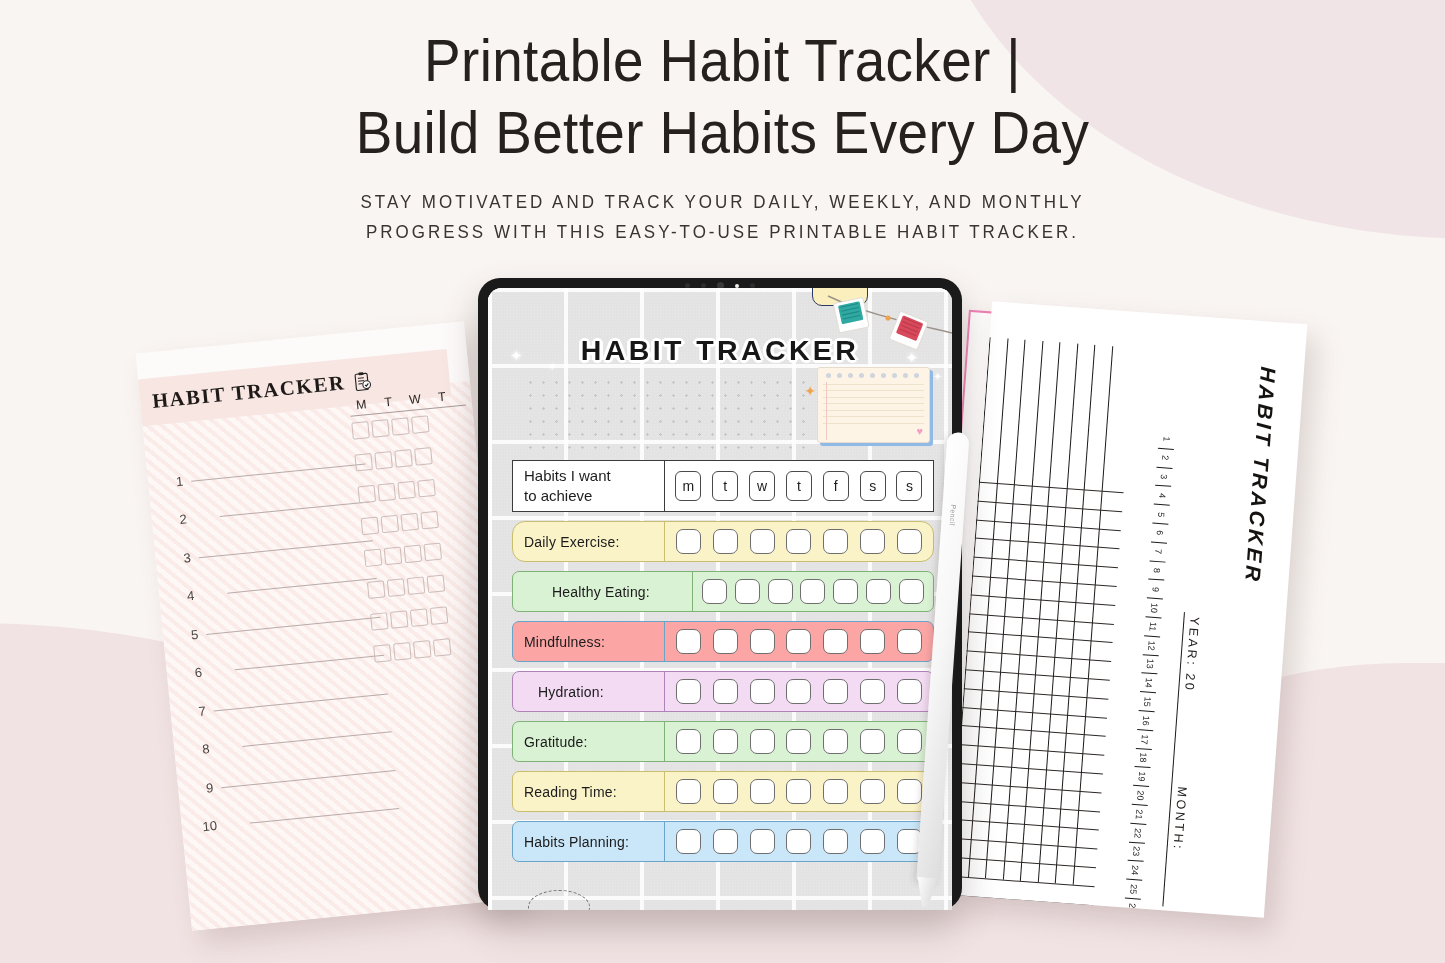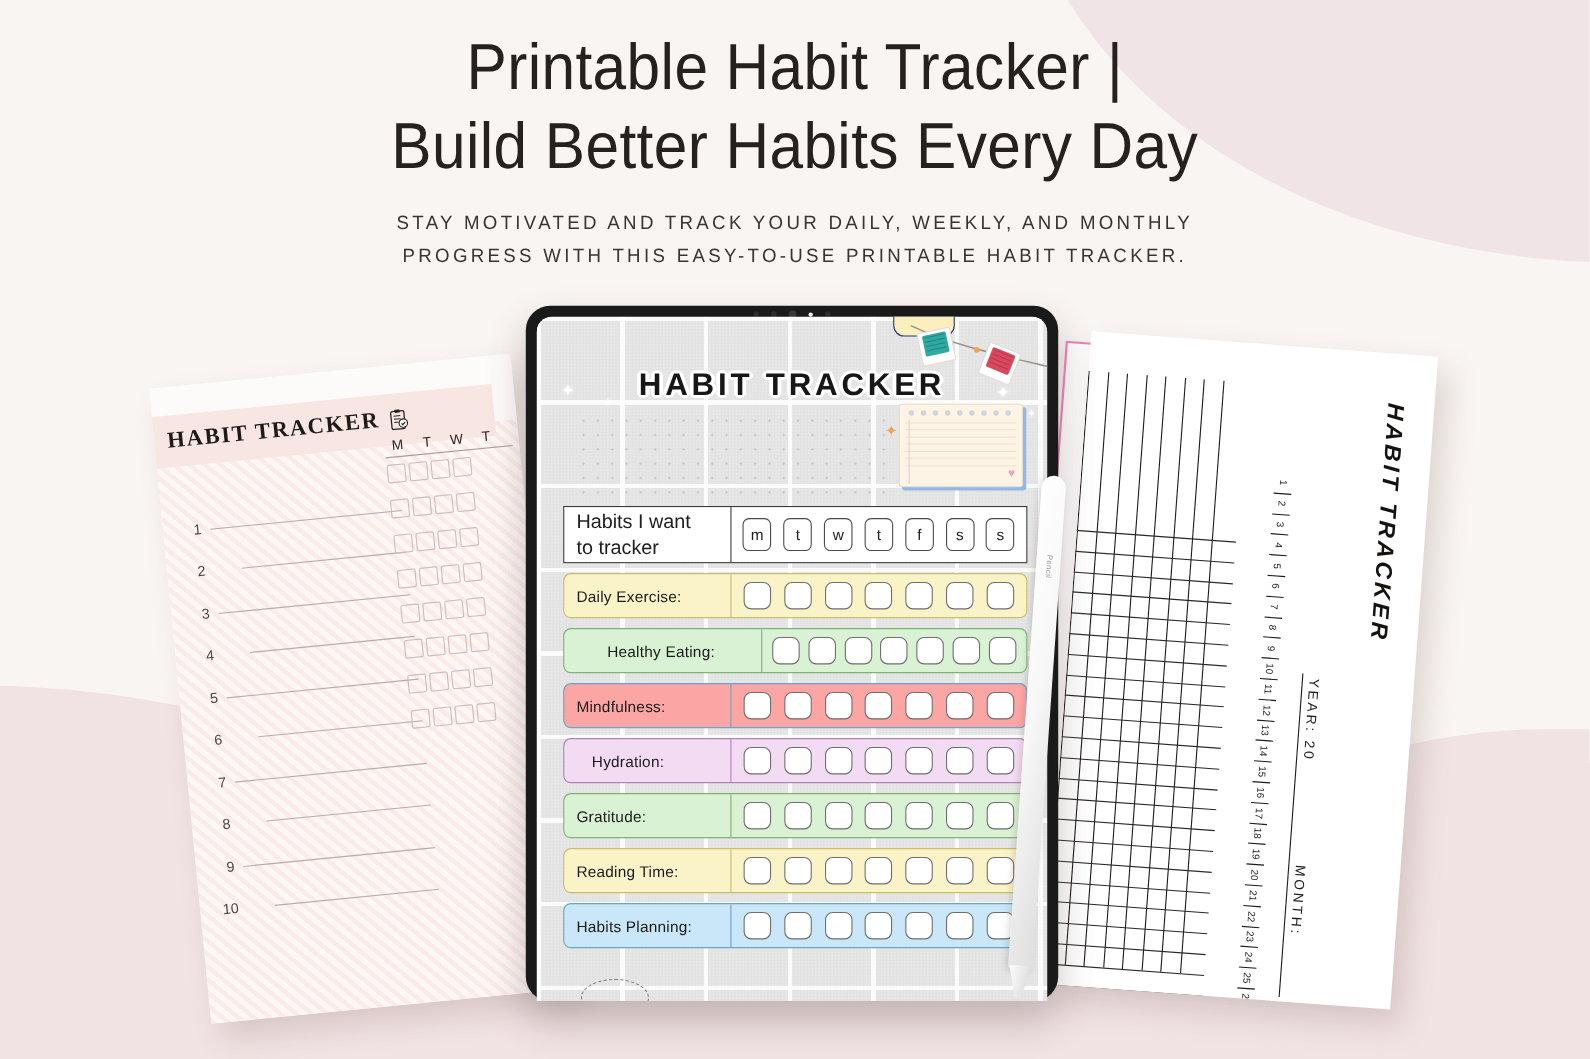--- a/index.html
+++ b/index.html
@@ -220,21 +220,21 @@
 
   
   .tbl { position:absolute; left:24px; right:18px; top:172px; z-index:3; }
   .tbl-head {
     display:flex; align-items:stretch;
     background:#fff; border:1.3px solid #3b3b3b;
     height:52px;
   }
   .tbl-head .lbl {
     flex:0 0 152px; display:flex; flex-direction:column; justify-content:center;
-    padding-left:11px; font-size:18px; color:#1d1d1d; line-height:1.34;
+    padding-left:11px; font-size:15px; color:#1d1d1d; line-height:1.34;
     border-right:1.3px solid #3b3b3b;
   }
   .tbl-head .days { flex:1; display:flex; align-items:center; justify-content:space-around; padding:0 5px; }
   .day-chip {
     width:26px; height:30px; border:1.2px solid #4a4a4a; border-radius:6px;
     display:flex; align-items:center; justify-content:center;
     font-size:14px; color:#1d1d1d; background:#fff;
   }
   .habit-row {
     display:flex; align-items:stretch; height:41px; margin-top:9px;
@@ -554,34 +554,34 @@
             <div></div>
         </div>
         <div class="heart">♥</div>
       </div>
       <div class="sparkle" style="right:136px; top:96px; color:#efa44f; font-size:14px; text-shadow:none; z-index:4;">✦</div>
 
       <div class="tbl">
         <div class="tbl-head">
           <div class="lbl">
             <span>Habits I want</span>
-            <span>to tracker</span>
+            <span>to achieve</span>
           </div>
           <div class="days">
               <div class="day-chip">m</div>
               <div class="day-chip">t</div>
               <div class="day-chip">w</div>
               <div class="day-chip">t</div>
               <div class="day-chip">f</div>
               <div class="day-chip">s</div>
               <div class="day-chip">s</div>
             </div>
         </div>
         <div id="habit-rows">
-            <div class="habit-row" style="background: rgb(251, 243, 200); border-color: rgb(201, 189, 110);">
+            <div class="habit-row" style="background: rgb(251, 243, 200); border-color: rgb(201, 189, 110); border-radius: 13px;">
               <div class="name" style="border-right-color: rgb(201, 189, 110);">Daily Exercise:</div>
               <div class="boxes">
                 <div class="bx"></div>
                 <div class="bx"></div>
                 <div class="bx"></div>
                 <div class="bx"></div>
                 <div class="bx"></div>
                 <div class="bx"></div>
                 <div class="bx"></div>
               </div>

